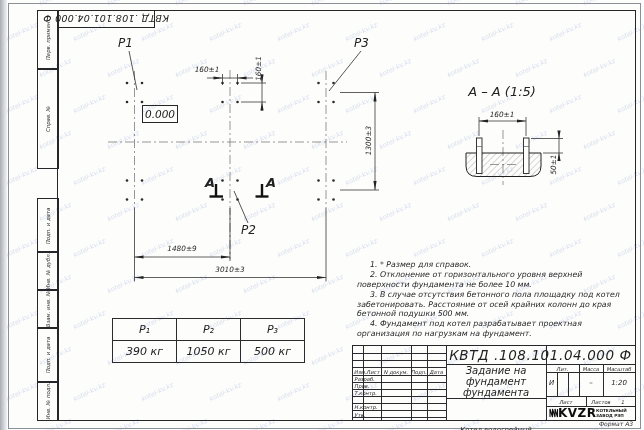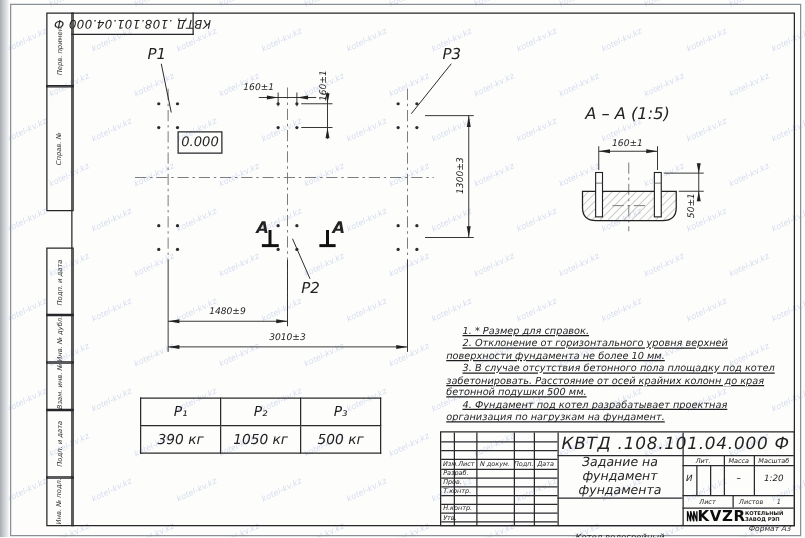--- a/index.html
+++ b/index.html
@@ -30,21 +30,21 @@
         display:flex;align-items:center;justify-content:center;font-size:10.5px;font-style:italic;}
   
   .dim{position:absolute;font-size:7.3px;font-style:italic;text-align:center;white-space:nowrap;color:#1d1d1f;}
   
   .ptable{position:absolute;left:112px;top:318px;border-collapse:collapse;}
   .ptable td{border:1px solid #2b2b2d;width:63px;height:21px;text-align:center;
              font-size:11px;font-style:italic;padding:0;}
   
   .notes{position:absolute;left:357px;top:260px;width:276px;}
   .notes p{margin:0;font-size:7.8px;font-style:italic;line-height:1.27;text-indent:13px;
-           color:#1e1e20;text-align:left;text-decoration:underline;}
+           color:#1e1e20;text-align:left;}
   
   .tb{position:absolute;left:352px;top:345px;width:282px;height:74px;border:1.4px solid #26262a;}
   .tb .vl{position:absolute;width:1px;background:#2a2a2e;}
   .tb .hl{position:absolute;height:1px;background:#2a2a2e;}
   .tb .cell{position:absolute;font-size:5.2px;font-style:italic;white-space:nowrap;color:#222;}
   .tb .num{position:absolute;left:93px;top:0;width:189px;height:18px;display:flex;align-items:center;
            justify-content:center;font-size:13.5px;font-style:italic;letter-spacing:.6px;}
   .tb .doctitle{position:absolute;left:93px;top:18px;width:100px;height:34px;display:flex;align-items:center;
            justify-content:center;text-align:center;font-size:10px;font-style:italic;line-height:1.1;white-space:normal;}
   .tb .prod{position:absolute;left:93px;top:52px;width:100px;height:22px;display:flex;flex-direction:column;

